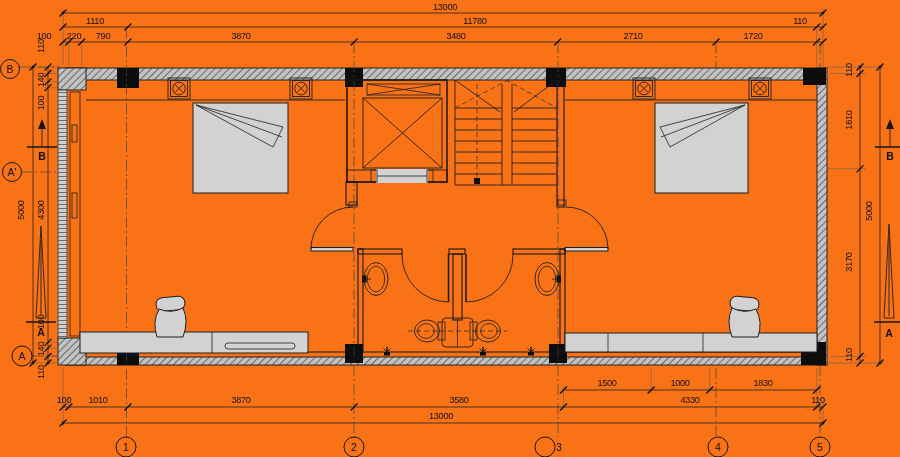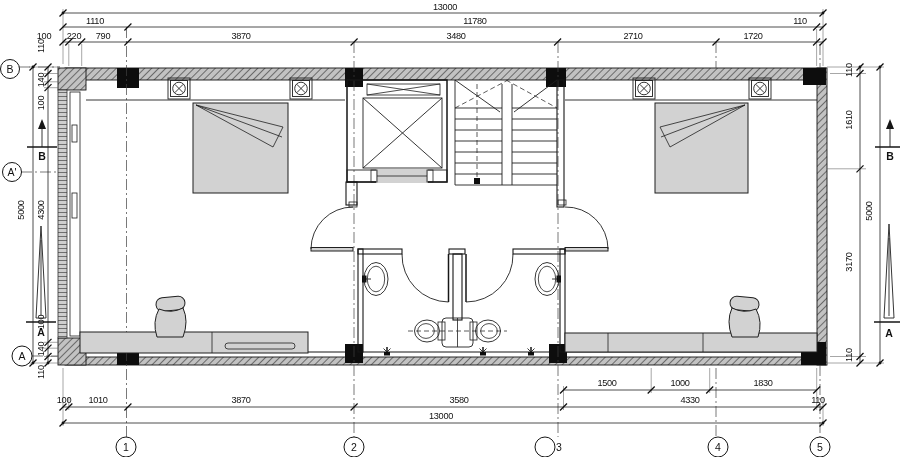--- a/index.html
+++ b/index.html
@@ -1,16 +1,16 @@
 <!DOCTYPE html>
 <html><head>
 <meta charset="utf-8">
 <style>
   html,body{margin:0;padding:0;background:#d2d2d2;}
-  #stage{position:relative;width:900px;height:457px;background:#ffffff;overflow:hidden;}
+  #stage{position:relative;width:900px;height:457px;background:#f97316;overflow:hidden;}
   svg{display:block;}
   svg text{font-family:"Liberation Sans",sans-serif;fill:#111;}
   .t9{font-size:9.2px;text-anchor:middle;letter-spacing:-0.3px;}
   .bub{font-size:10.5px;text-anchor:middle;}
   .sec{font-size:10.5px;text-anchor:middle;font-weight:bold;}
   .dim{stroke:#222;stroke-width:0.8;fill:none;}
   .ext{stroke:#5d5d5d;stroke-width:0.55;fill:none;}
   .tick{stroke:#0d0d0d;stroke-width:1.2;}
   .grid{stroke:#3f3f3f;stroke-width:0.7;fill:none;stroke-dasharray:11 3 2 3;}
   .thin{stroke:#1f1f1f;stroke-width:0.9;fill:none;}

